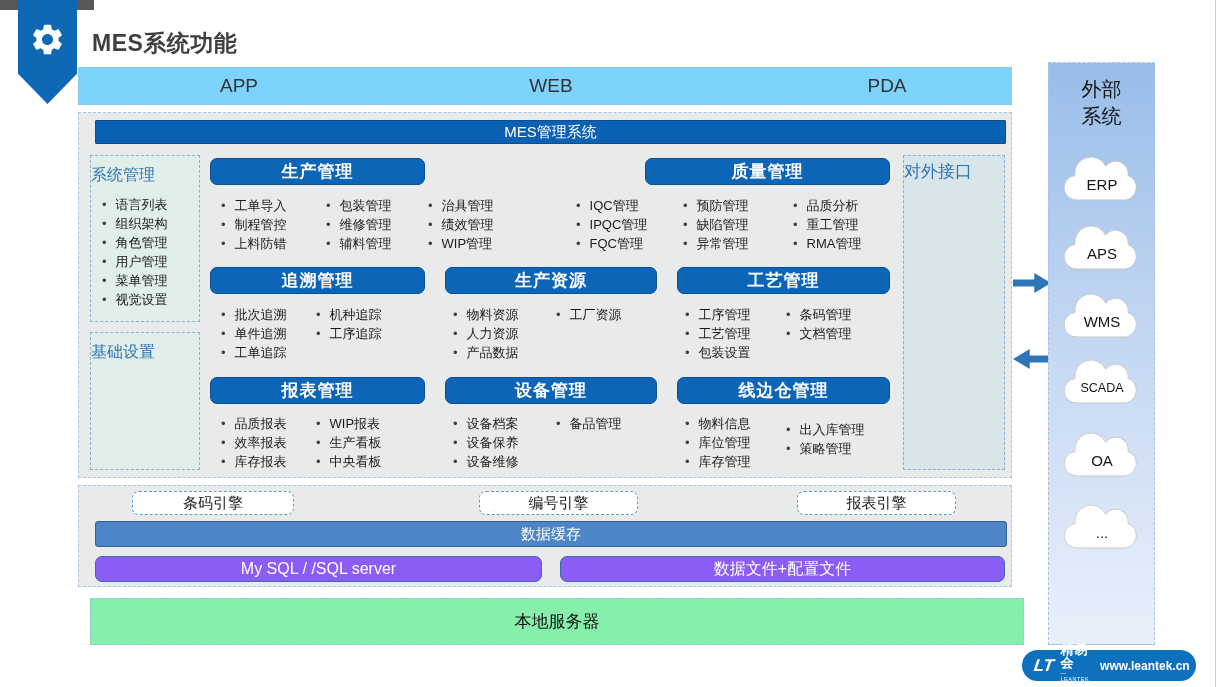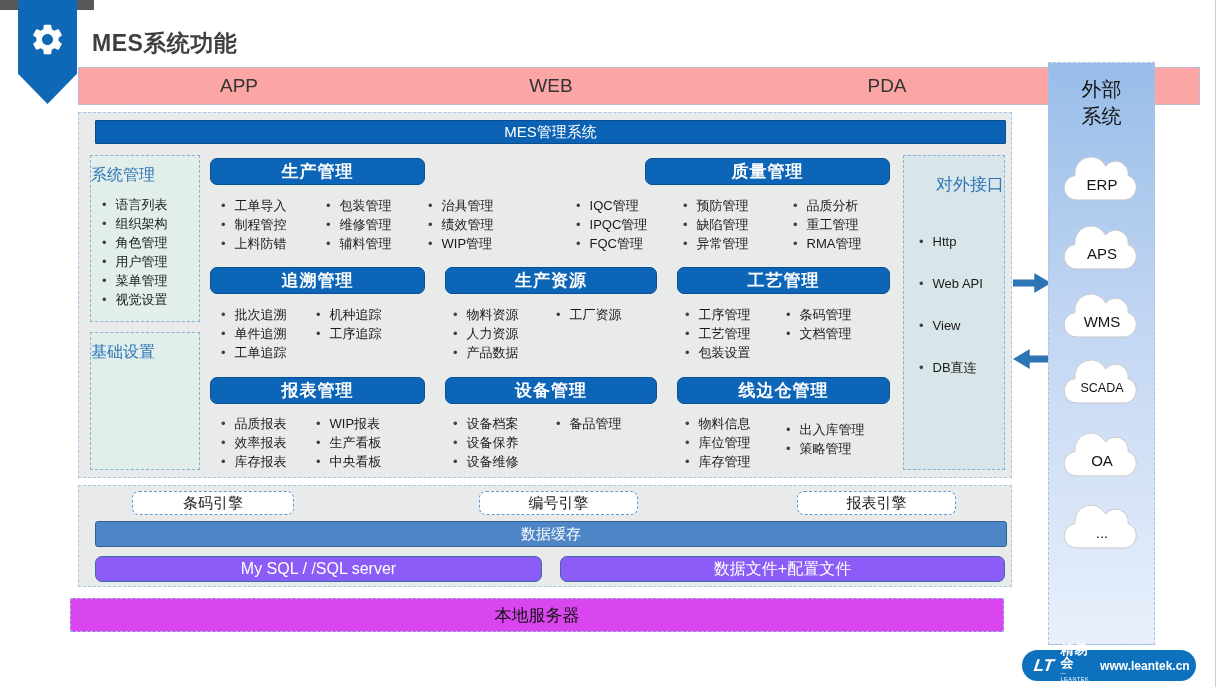--- a/index.html
+++ b/index.html
@@ -9,21 +9,21 @@
 
   
   .top-strip{left:0;top:0;width:94px;height:10px;background:#585858;}
   .ribbon{left:18px;top:0;width:59px;height:104px;background:#0e68b6;
           clip-path:polygon(0 0,100% 0,100% 71%,50% 100%,0 71%);}
   .ribbon svg{position:absolute;left:11px;top:21px;}
   .slide-title{left:92px;top:28px;font-size:23px;font-weight:bold;color:#3f3f3f;letter-spacing:.5px;}
   .slide-edge{left:1215px;top:0;width:1px;height:687px;background:#cfcfcf;}
 
   
-  .client-bar{left:78px;top:67px;width:1122px;height:38px;background:#fca5a5;border:1px dashed #9cc3e5;box-sizing:border-box;}
+  .client-bar{left:78px;top:67px;width:934px;height:38px;background:#7dd3fc;border:1px dashed #9cc3e5;box-sizing:border-box;}
   .client-bar span{position:absolute;top:7px;width:90px;text-align:center;font-size:19px;color:#333;}
 
   
   .main-panel{left:78px;top:112px;width:934px;height:366px;background:#e9eaea;border:1px dashed #a9c7e2;box-sizing:border-box;}
   .mes-bar{left:95px;top:120px;width:911px;height:24px;background:#0b61b4;border:1px solid #094e8f;border-radius:1px;
            color:#fff;font-size:15px;display:flex;align-items:center;justify-content:center;box-sizing:border-box;}
 
   
   .side-box{background:#e1eee9;border:1px dashed #8ab1d4;box-sizing:border-box;}
   .side-box h3{margin:9px 0 9px;font-size:16px;font-weight:normal;color:#2e75b6;}
@@ -38,21 +38,21 @@
   
   ul.items{margin:0;padding:0;list-style:none;font-size:13px;color:#1a1a1a;position:absolute;}
   ul.items li{line-height:19px;white-space:nowrap;}
   ul.items li::before{content:"•";margin-right:9px;color:#404040;}
   .side-box ul.items{position:static;padding-left:11px;}
   .iface ul.items{position:static;padding-left:15px;margin-top:36px;}
   .iface ul.items li{margin-bottom:22px;line-height:20px;}
 
   
   .iface{left:903px;top:155px;width:102px;height:315px;background:#d8e5e9;border:1px dashed #8ab1d4;box-sizing:border-box;}
-  .iface h3{margin:17px 0 0;text-align:right;font-size:17px;font-weight:normal;color:#2e75b6;}
+  .iface h3{margin:4px 0 0;text-align:left;font-size:17px;font-weight:normal;color:#2e75b6;}
 
   
   .arrow{background:#2e75b6;width:38px;height:20px;}
   .arrow-right{left:1013px;top:273px;clip-path:polygon(0 32%,56% 32%,56% 0,100% 50%,56% 100%,56% 68%,0 68%);}
   .arrow-left{left:1013px;top:349px;clip-path:polygon(100% 32%,44% 32%,44% 0,0 50%,44% 100%,44% 68%,100% 68%);}
 
   
   .external{left:1048px;top:62px;width:107px;height:583px;box-sizing:border-box;
             background:linear-gradient(180deg,#98bde9 0%,#c2d6f2 45%,#e9f0fb 100%);
             border:1px dashed #a9c4e4;}
@@ -65,21 +65,21 @@
   
   .engine-panel{left:78px;top:485px;width:934px;height:102px;background:#e9eaea;border:1px dashed #a9c7e2;box-sizing:border-box;}
   .engine-box{position:absolute;height:24px;background:#fff;border:1.5px dashed #5b9bd5;border-radius:7px;
               display:flex;align-items:center;justify-content:center;font-size:15px;color:#1a1a1a;box-sizing:border-box;}
   .cache-bar{left:95px;top:521px;width:912px;height:26px;background:#4d85c6;border:1px solid #33618f;border-radius:3px;
              color:#fff;font-size:15px;display:flex;align-items:center;justify-content:center;box-sizing:border-box;}
   .store-bar{position:absolute;top:556px;height:26px;background:#8b5cf6;border:1px solid #3a6da8;border-radius:7px;
              color:#fff;font-size:16px;display:flex;align-items:center;justify-content:center;box-sizing:border-box;}
 
   
-  .local-server{left:70px;top:598px;width:934px;height:34px;background:#d946ef;border:1px dashed #9cc3e5;
+  .local-server{left:90px;top:598px;width:934px;height:47px;background:#86efac;border:1px dashed #9cc3e5;
                 display:flex;align-items:center;justify-content:center;font-size:17px;color:#111;box-sizing:border-box;}
 
   
   .footer-pill{left:1022px;top:650px;width:174px;height:31px;background:#0d71bd;border-radius:16px;
                display:flex;align-items:center;padding:0 12px;box-sizing:border-box;color:#fff;gap:7px;}
   .lt-glyph{font-size:17px;font-weight:bold;font-style:italic;transform:skewX(-8deg);}
   .brand-col{display:flex;flex-direction:column;align-items:center;line-height:1;}
   .brand-name{font-size:13px;font-weight:bold;letter-spacing:1px;}
   .brand-sub{font-size:5.5px;letter-spacing:.5px;margin-top:2px;}
   .brand-url{font-size:12px;font-weight:bold;margin-left:4px;white-space:nowrap;}
@@ -217,26 +217,20 @@
   <li>库位管理</li>
   <li>库存管理</li>
 </ul>
 <ul class="items" style="left:786px;top:420px">
   <li>出入库管理</li>
   <li>策略管理</li>
 </ul>
 
 <div class="abs iface">
   <h3>对外接口</h3>
-  <ul class="items">
-    <li>Http</li>
-    <li>Web API</li>
-    <li>View</li>
-    <li>DB直连</li>
-  </ul>
 </div>
 
 <div class="abs arrow arrow-right"></div>
 <div class="abs arrow arrow-left"></div>
 
 <div class="abs external">
   <h3><span>外部</span><br>
   <span>系统</span></h3>
 
   <div class="cloud" style="top:90px">

